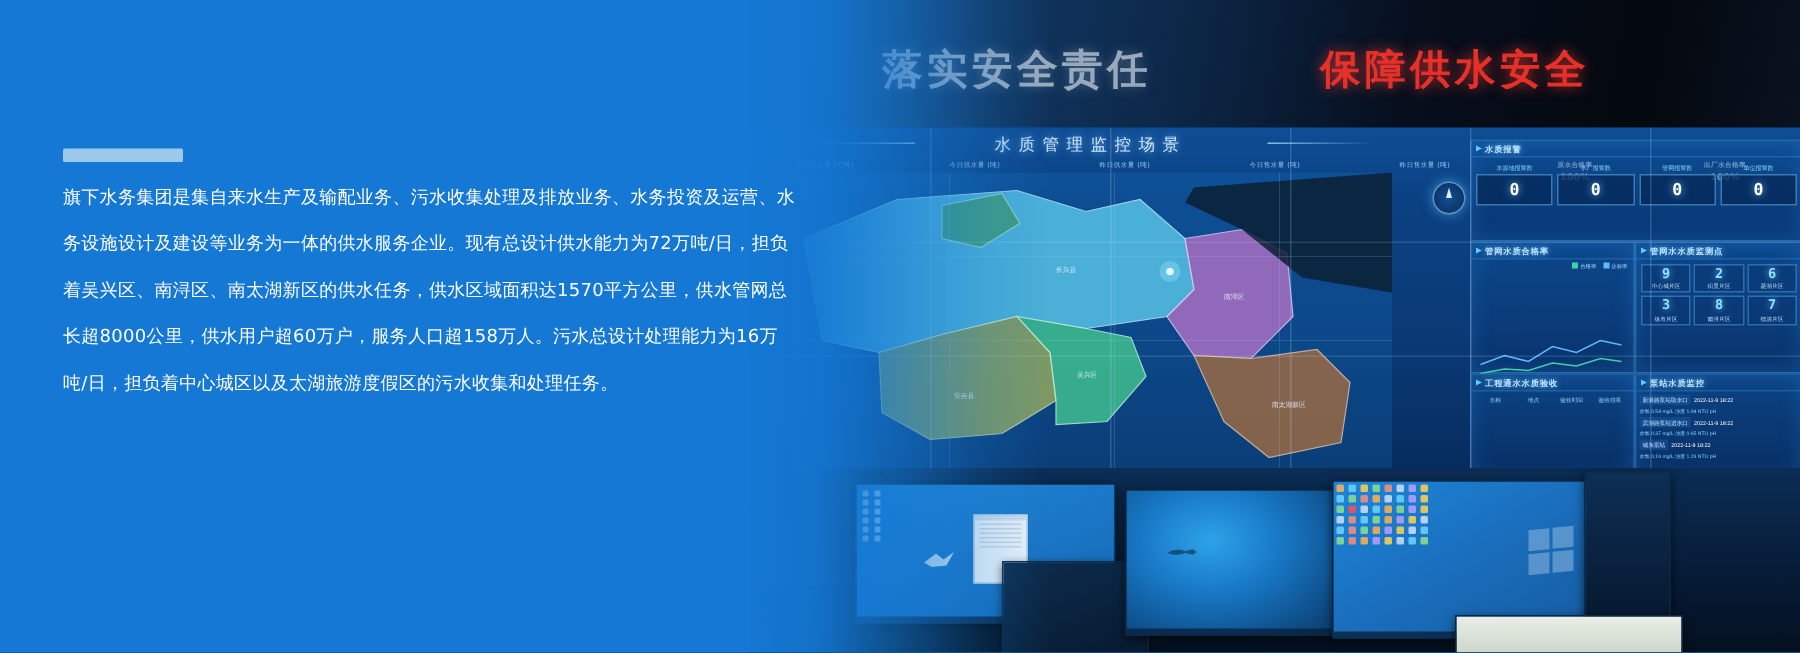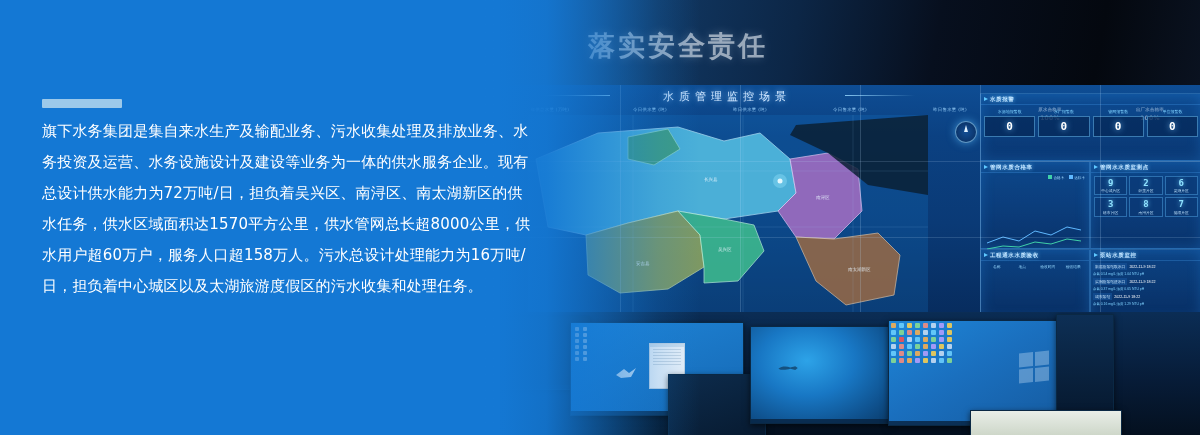--- a/index.html
+++ b/index.html
@@ -184,34 +184,35 @@
     font-size:32px;font-weight:700;color:#ffffff;letter-spacing:2px;
     font-family:"DejaVu Sans","Liberation Sans",sans-serif;
     text-shadow:0 1px 2px rgba(0,40,90,.25);
   }
   .rule{
     position:absolute;left:42px;top:99px;width:80px;height:9px;
     background:#9cc9ea;border-radius:1px;
   }
   .body-copy{
     position:absolute;left:42px;top:116px;width:492px;
-    color:#ffffff;font-size:15px;line-height:31px;
+    color:#ffffff;font-size:12px;line-height:31px;
     font-family:"DejaVu Sans","Liberation Sans",sans-serif;
     letter-spacing:.2px;
   }
 </style>
 </head>
 <body>
 
 <div class="banner">
 
   <div class="photo">
 
     <div class="room-top"></div>
     <div class="slogan slogan-a">落实安全责任</div>
+    <div class="slogan slogan-b">保障供水安全</div>
 
     <div class="wall">
 
       <div class="wall-title-deco" style="left:40px;width:70px;"></div>
       <div class="wall-title-deco" style="left:345px;width:70px;transform:scaleX(-1);"></div>
       <div class="wall-title">水质管理监控场景</div>
 
       <div class="kpi-strip">
         <div class="kpi"><span>年供总水量 (万吨)</span></div>
         <div class="kpi"><span>今日供水量 (吨)</span></div>

